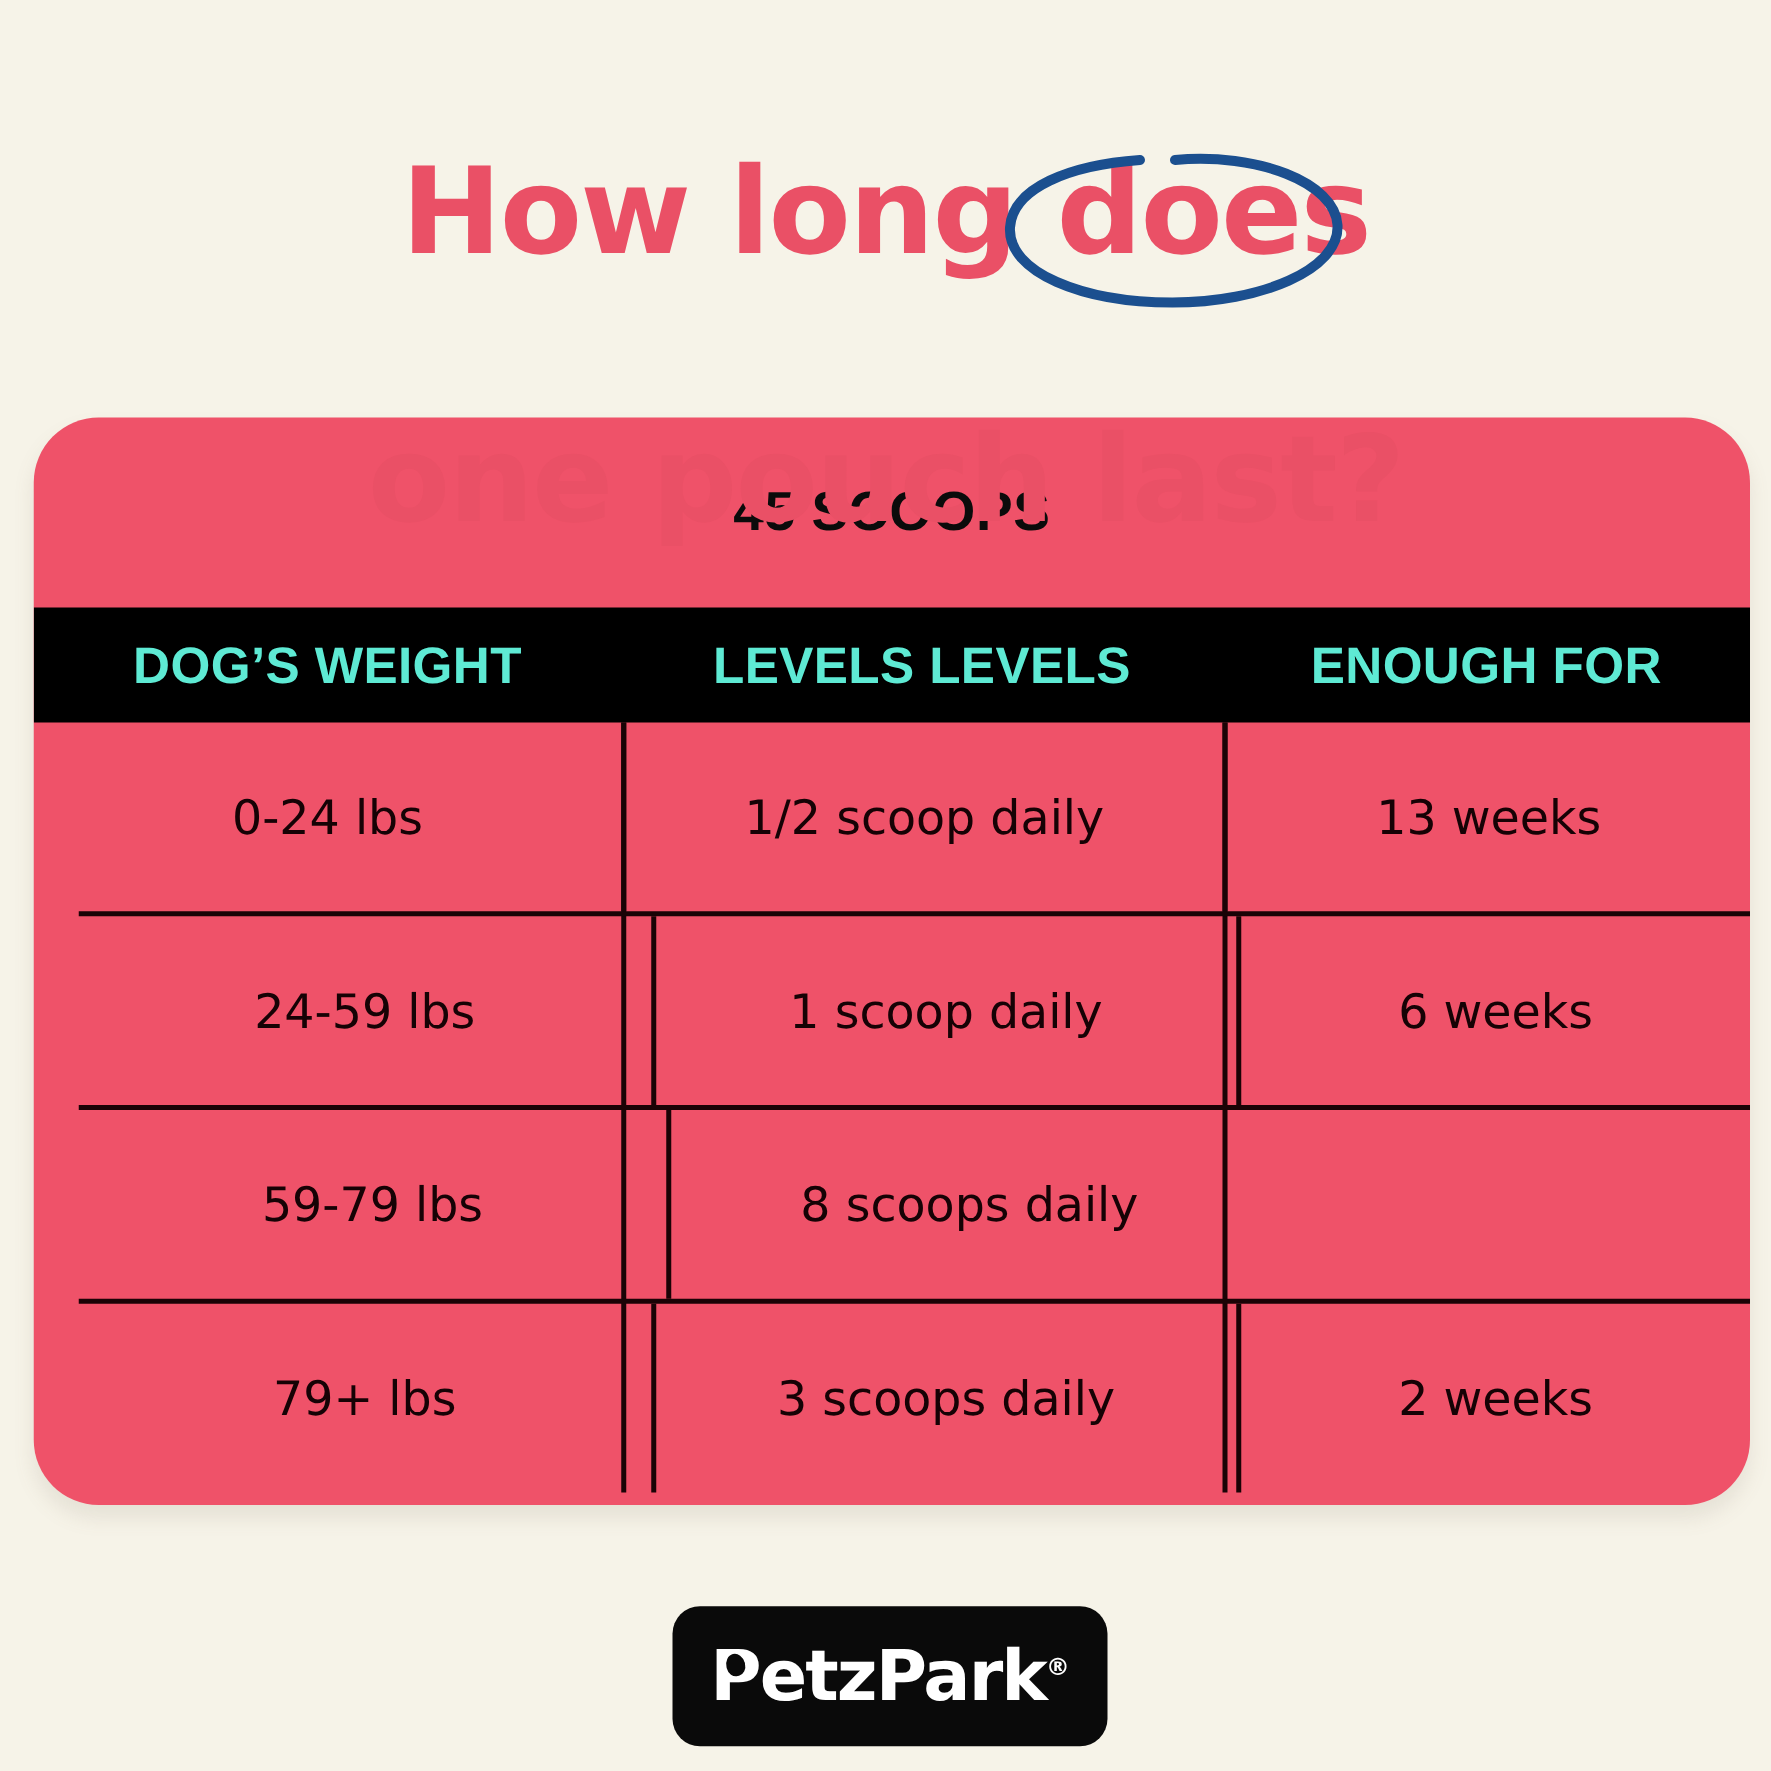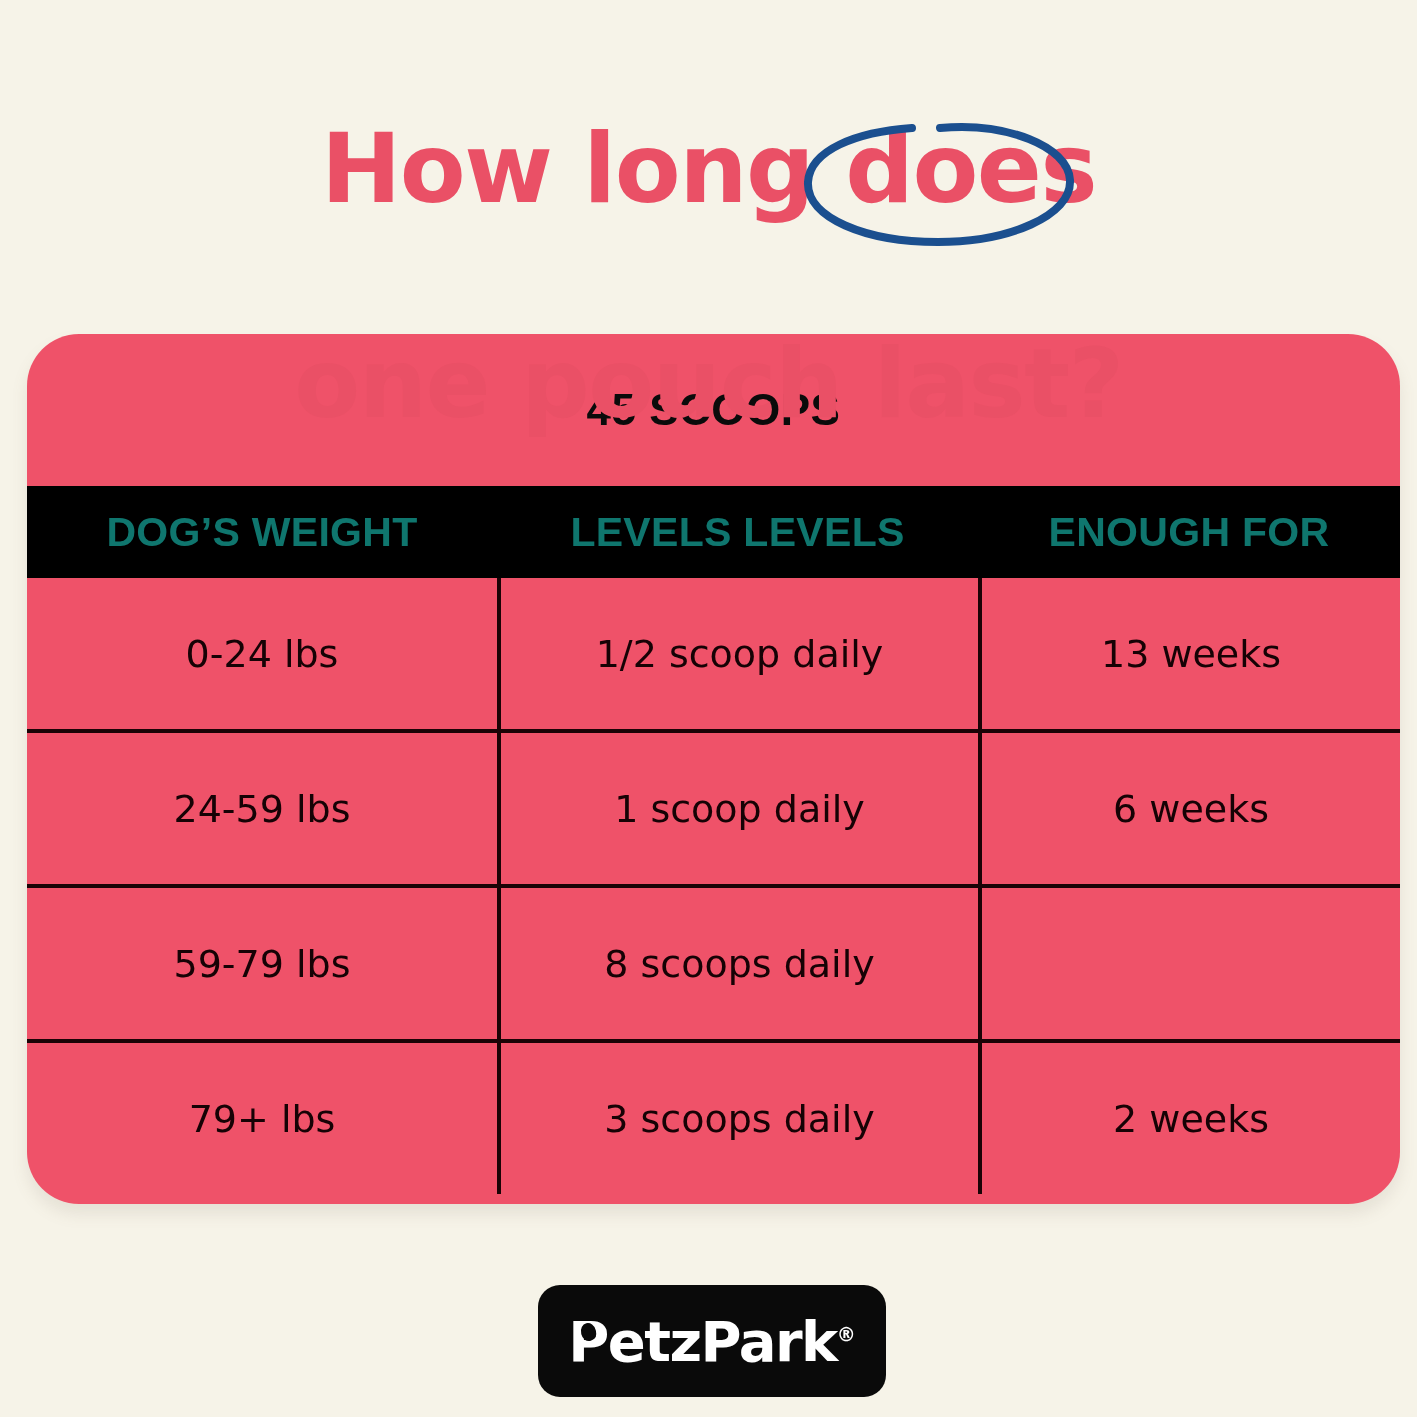--- a/index.html
+++ b/index.html
@@ -76,21 +76,21 @@
     color: #0B0B0B;
   }
 
   .header-band {
     height: 92px;
     background: #000000;
     display: flex;
     align-items: center;
   }
   .header-cell {
-    color: #0f766e;
+    color: #5eead4;
     font-family: "Liberation Sans", sans-serif;
     font-weight: bold;
     font-size: 41px;
     letter-spacing: 0.3px;
     text-align: center;
   }
   .col-1 { width: 470px; }
   .col-2 { width: 481px; }
   .col-3 { width: 422px; }
 
@@ -98,20 +98,21 @@
     position: relative;
   }
   .data-row {
     display: flex;
     height: 151px;
     align-items: flex-end;
     position: relative;
   }
   .data-row + .data-row {
     border-top: 4px solid #1A0306;
+    margin-left: 36px;
   }
   .data-cell {
     text-align: center;
     font-family: "DejaVu Sans", sans-serif;
     font-size: 38px;
     color: #160205;
     height: 100%;
     display: flex;
     align-items: center;
     justify-content: center;

